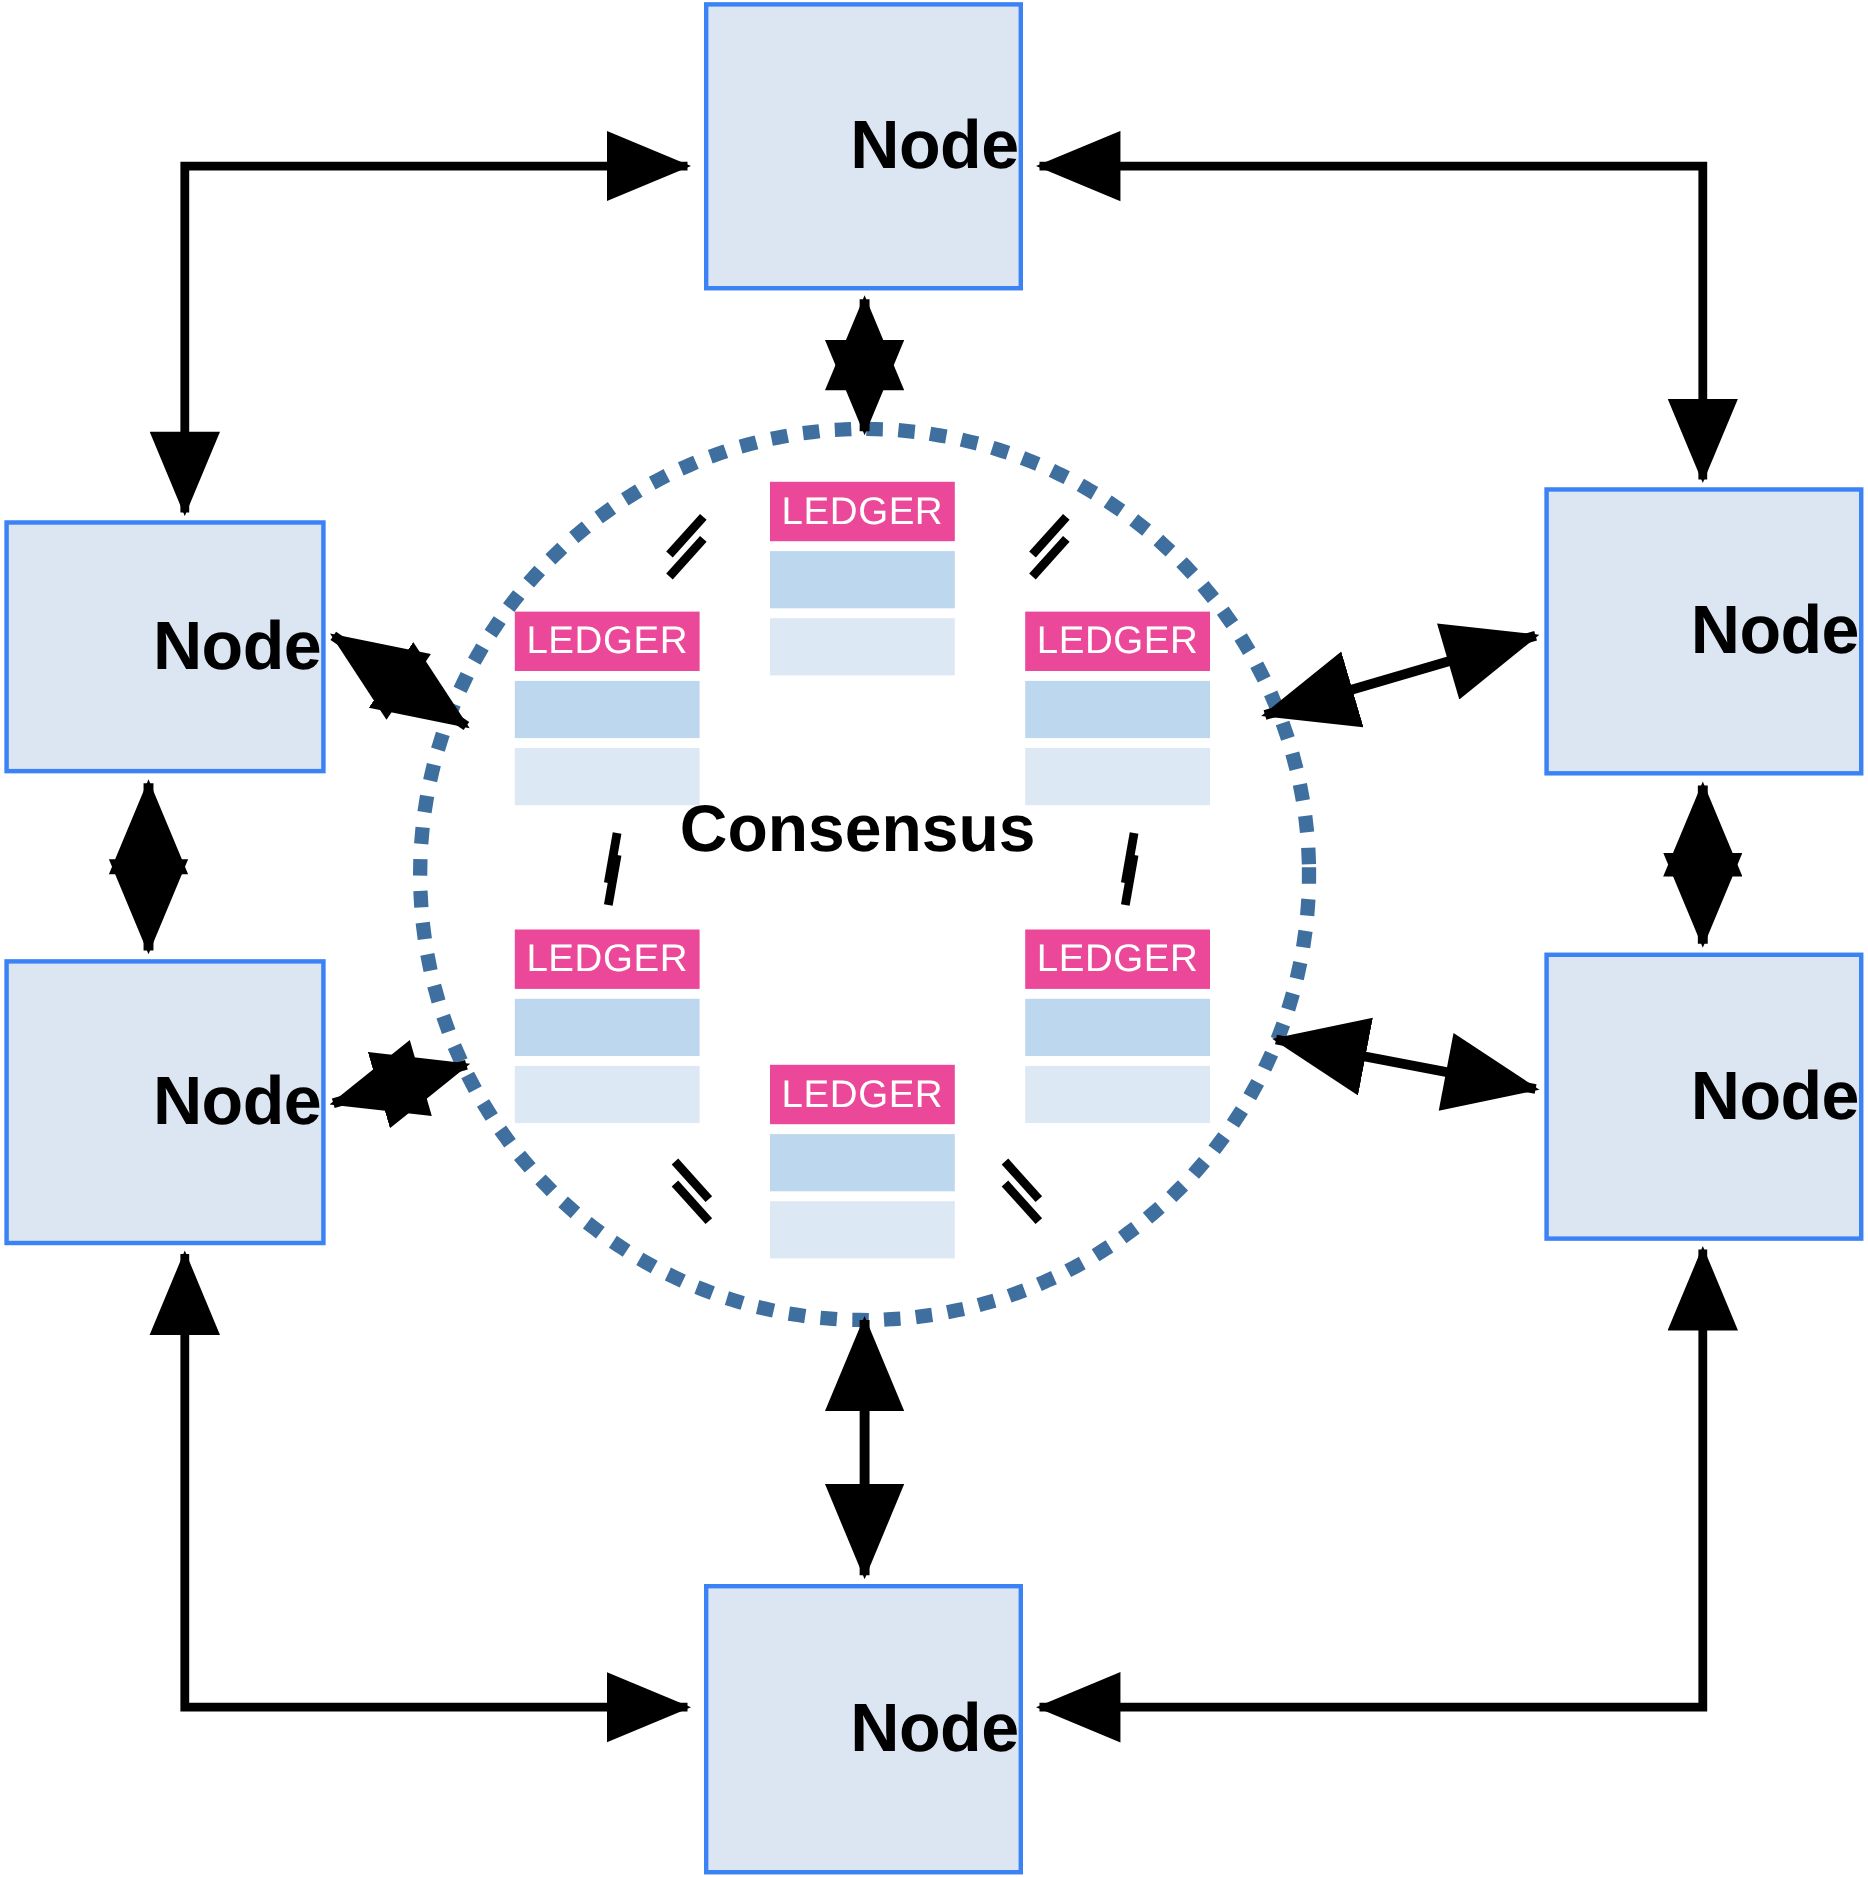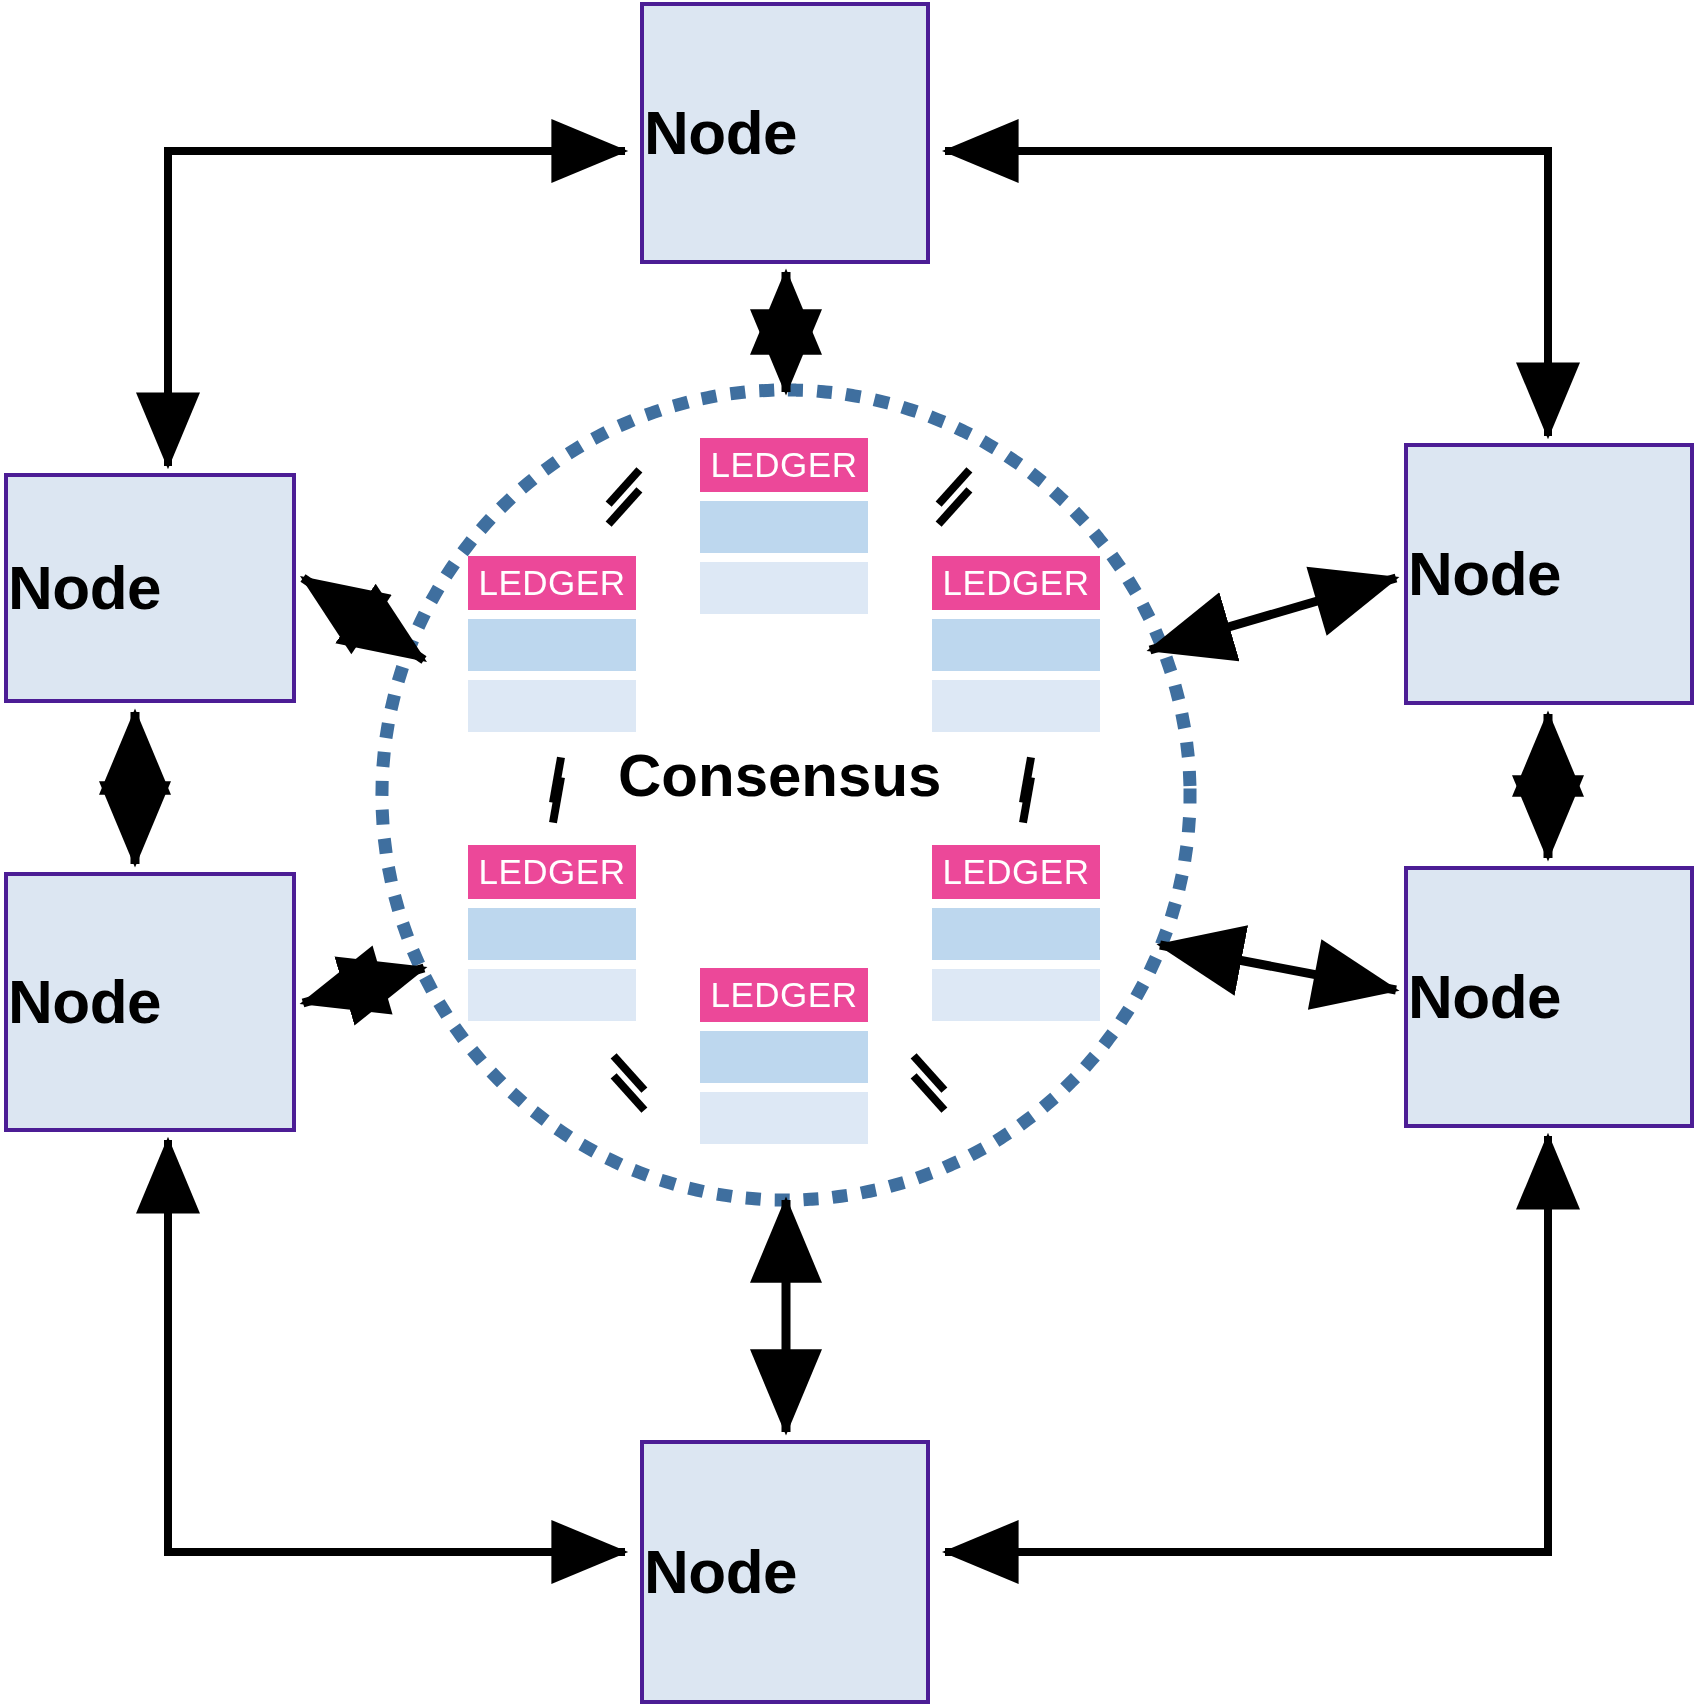--- a/index.html
+++ b/index.html
@@ -20,25 +20,25 @@
   #svg-layer {
     position: absolute;
     left: 0;
     top: 0;
     width: 1698px;
     height: 1706px;
   }
   .node-box {
     position: absolute;
     background: #dce6f2;
-    border: 4px solid #4c1d95;
+    border: 4px solid #3b82f6;
     box-sizing: border-box;
     display: flex;
     align-items: center;
-    justify-content: flex-start;
+    justify-content: flex-end;
   }
   .node-label {
     font-family: "Liberation Sans", sans-serif;
     font-weight: bold;
     font-size: 62px;
     color: #000000;
     letter-spacing: -0.5px;
     line-height: 1;
   }
   .ledger {
@@ -192,21 +192,21 @@
     <div class="ledger-row-1"></div>
     <div class="ledger-row-2"></div>
   </div>
 
   <div class="ledger" style="left:700px; top:968px;">
     <div class="ledger-head">LEDGER</div>
     <div class="ledger-row-1"></div>
     <div class="ledger-row-2"></div>
   </div>
 
-  <div class="consensus-label" style="left:618px; top:746px;">Consensus</div>
+  <div class="consensus-label" style="left:618px; top:724px;">Consensus</div>
 
   <div class="eq-mark" style="left:603px; top:477px;">
     <div class="bar" style="top:6px;  transform: rotate(-48deg);"></div>
     <div class="bar" style="top:26px; transform: rotate(-48deg);"></div>
   </div>
 
   <div class="eq-mark" style="left:933px; top:477px;">
     <div class="bar" style="top:6px;  transform: rotate(-48deg);"></div>
     <div class="bar" style="top:26px; transform: rotate(-48deg);"></div>
   </div>

